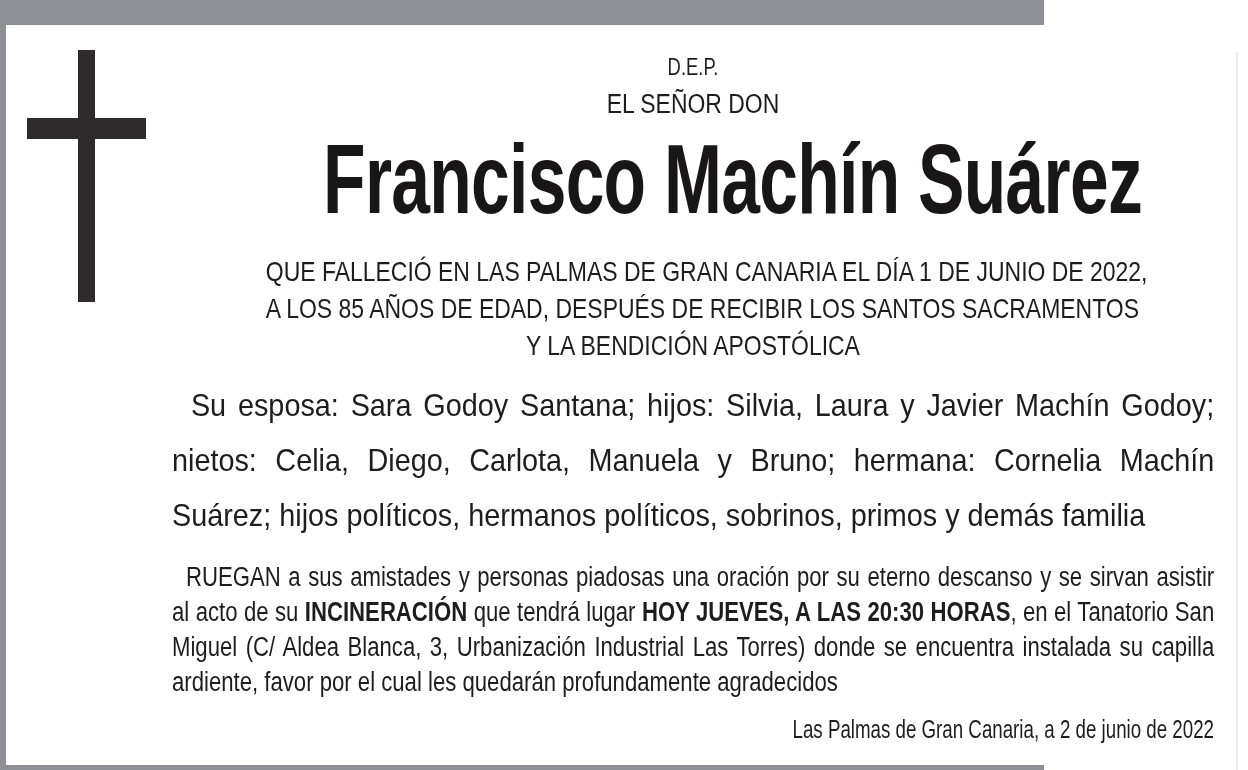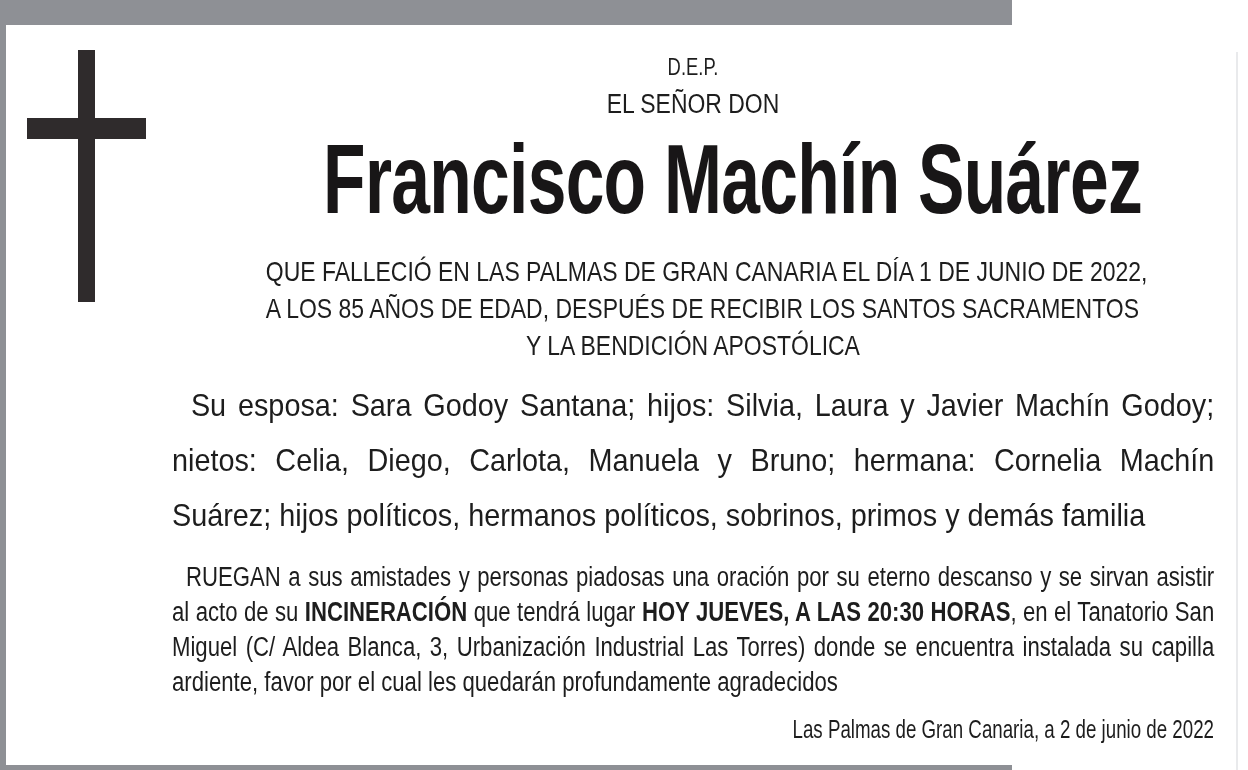--- a/index.html
+++ b/index.html
@@ -8,20 +8,21 @@
     width: 1248px;
     height: 770px;
     overflow: hidden;
     font-family: "Liberation Sans", "DejaVu Sans", sans-serif;
   }
   .page {
     position: relative;
     width: 1012px;
     height: 770px;
     background: var(--frame, #8e9095);
+    padding-left: 32px;
   }
   .card {
     position: absolute;
     left: 6px;
     top: 25px;
     width: 1239px;
     height: 740px;
     background: var(--paper, #ffffff);
   }
   .scan-line {

